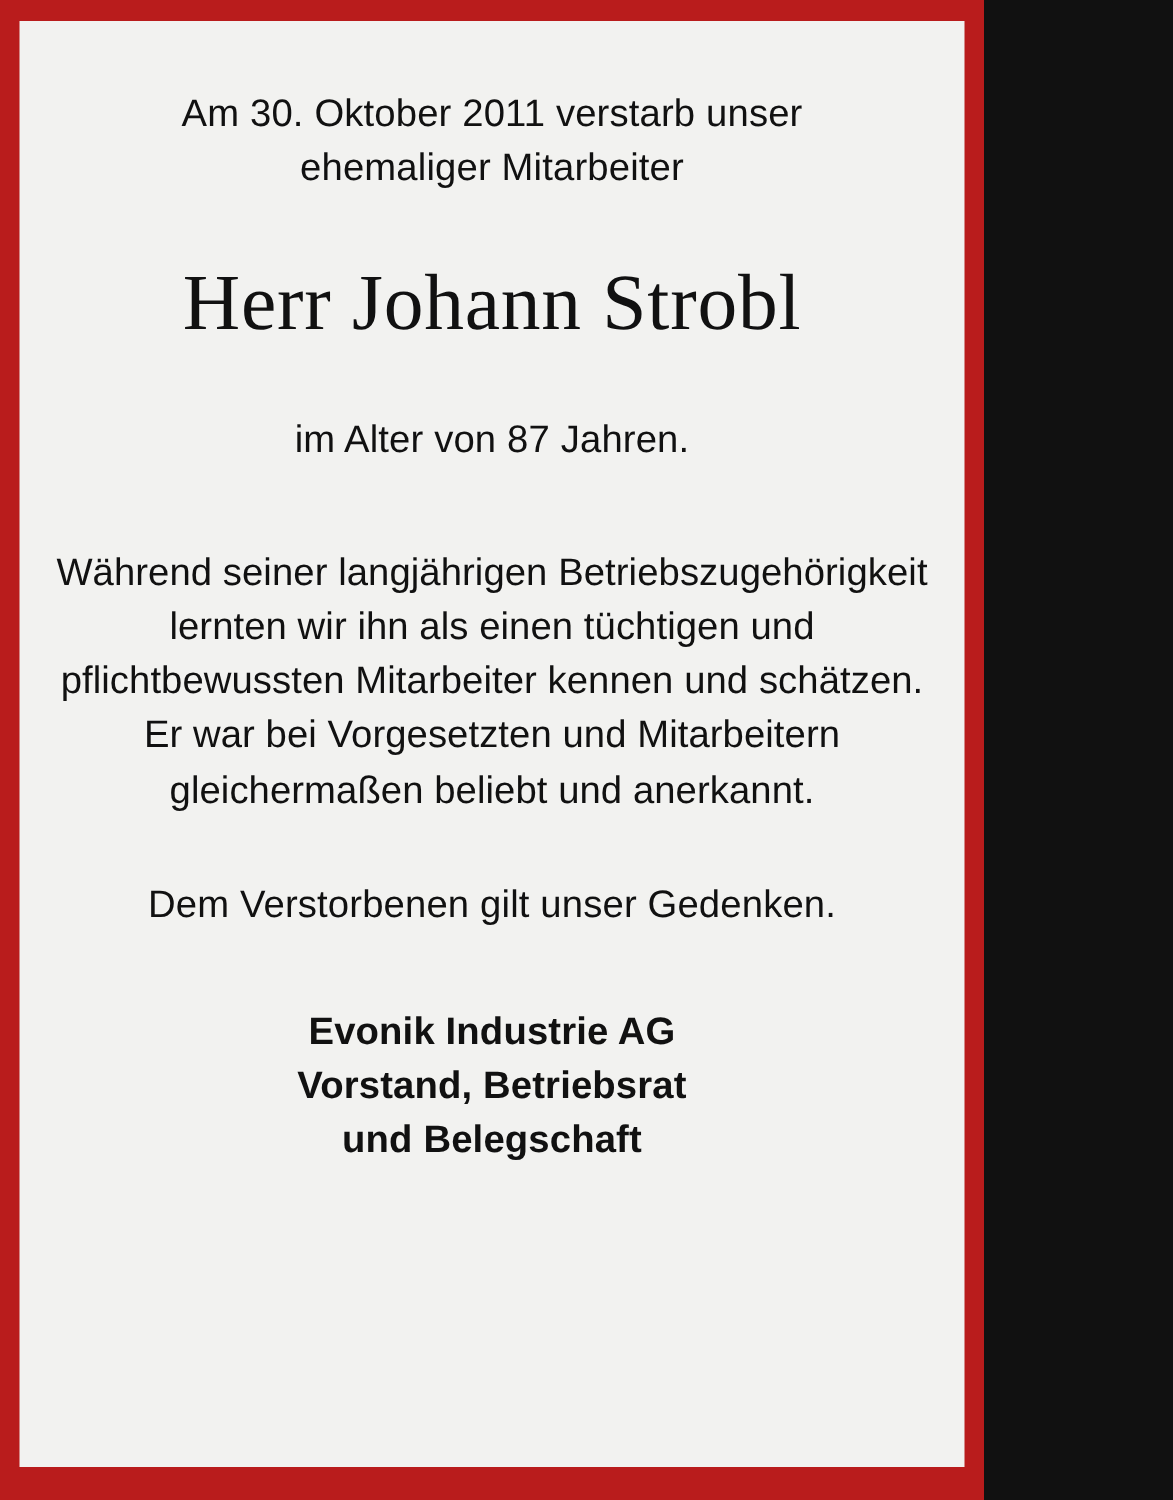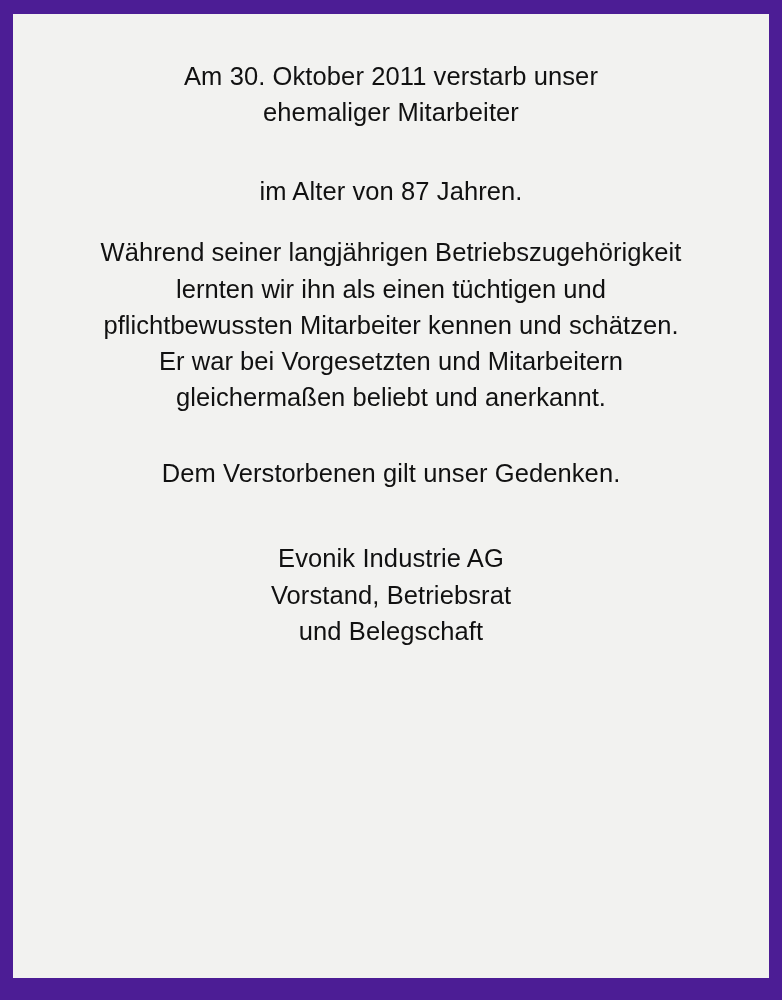--- a/index.html
+++ b/index.html
@@ -8,23 +8,23 @@
     background: #111111;
   }
   body {
     width: 782px;
     height: 1000px;
     overflow: hidden;
     font-family: "Liberation Sans", sans-serif;
   }
   .obituary-frame {
     box-sizing: border-box;
-    width: 782px;
+    width: 656px;
     height: 1000px;
-    background: #4c1d95;
+    background: #b91c1c;
     padding: 14px 13px 22px 13px;
   }
   .obituary-card {
     box-sizing: border-box;
     width: 100%;
     height: 100%;
     background: #f2f2f0;
     color: #111111;
     text-align: center;
     padding: 44px 24px 20px 24px;
@@ -54,51 +54,52 @@
   .service-block {
     font-size: 25.5px;
     line-height: 1.42;
     margin-top: 48px;
     white-space: pre-line;
     letter-spacing: 0.1px;
   }
   .tribute-block {
     font-size: 25.5px;
     line-height: 1.42;
-    margin-top: 28px;
+    margin-top: 56px;
     white-space: pre-line;
     letter-spacing: 0.05px;
   }
   .remembrance {
     font-size: 25.5px;
     margin-top: 44px;
     letter-spacing: 0.1px;
   }
   .signature {
     font-size: 25.5px;
-    font-weight: normal;
+    font-weight: bold;
     line-height: 1.42;
     margin-top: 52px;
     white-space: pre-line;
     letter-spacing: 0.1px;
     text-align: center;
   }
   .place-date {
     font-size: 25.5px;
     margin-top: 48px;
     letter-spacing: 0.1px;
   }
 </style>
 </head>
 <body>
 
 <div class="obituary-frame">
   <div class="obituary-card">
     <div class="intro">Am 30. Oktober 2011 verstarb unser
 ehemaliger Mitarbeiter</div>
+    <div class="deceased-name">Herr Johann Strobl</div>
     <div class="age-line">im Alter von 87 Jahren.</div>
     <div class="tribute-block">Während seiner langjährigen Betriebszugehörigkeit
 lernten wir ihn als einen tüchtigen und
 pflichtbewussten Mitarbeiter kennen und schätzen.
 Er war bei Vorgesetzten und Mitarbeitern
 gleichermaßen beliebt und anerkannt.</div>
     <div class="remembrance">Dem Verstorbenen gilt unser Gedenken.</div>
     <div class="signature">Evonik Industrie AG
 Vorstand, Betriebsrat
 und Belegschaft</div>

